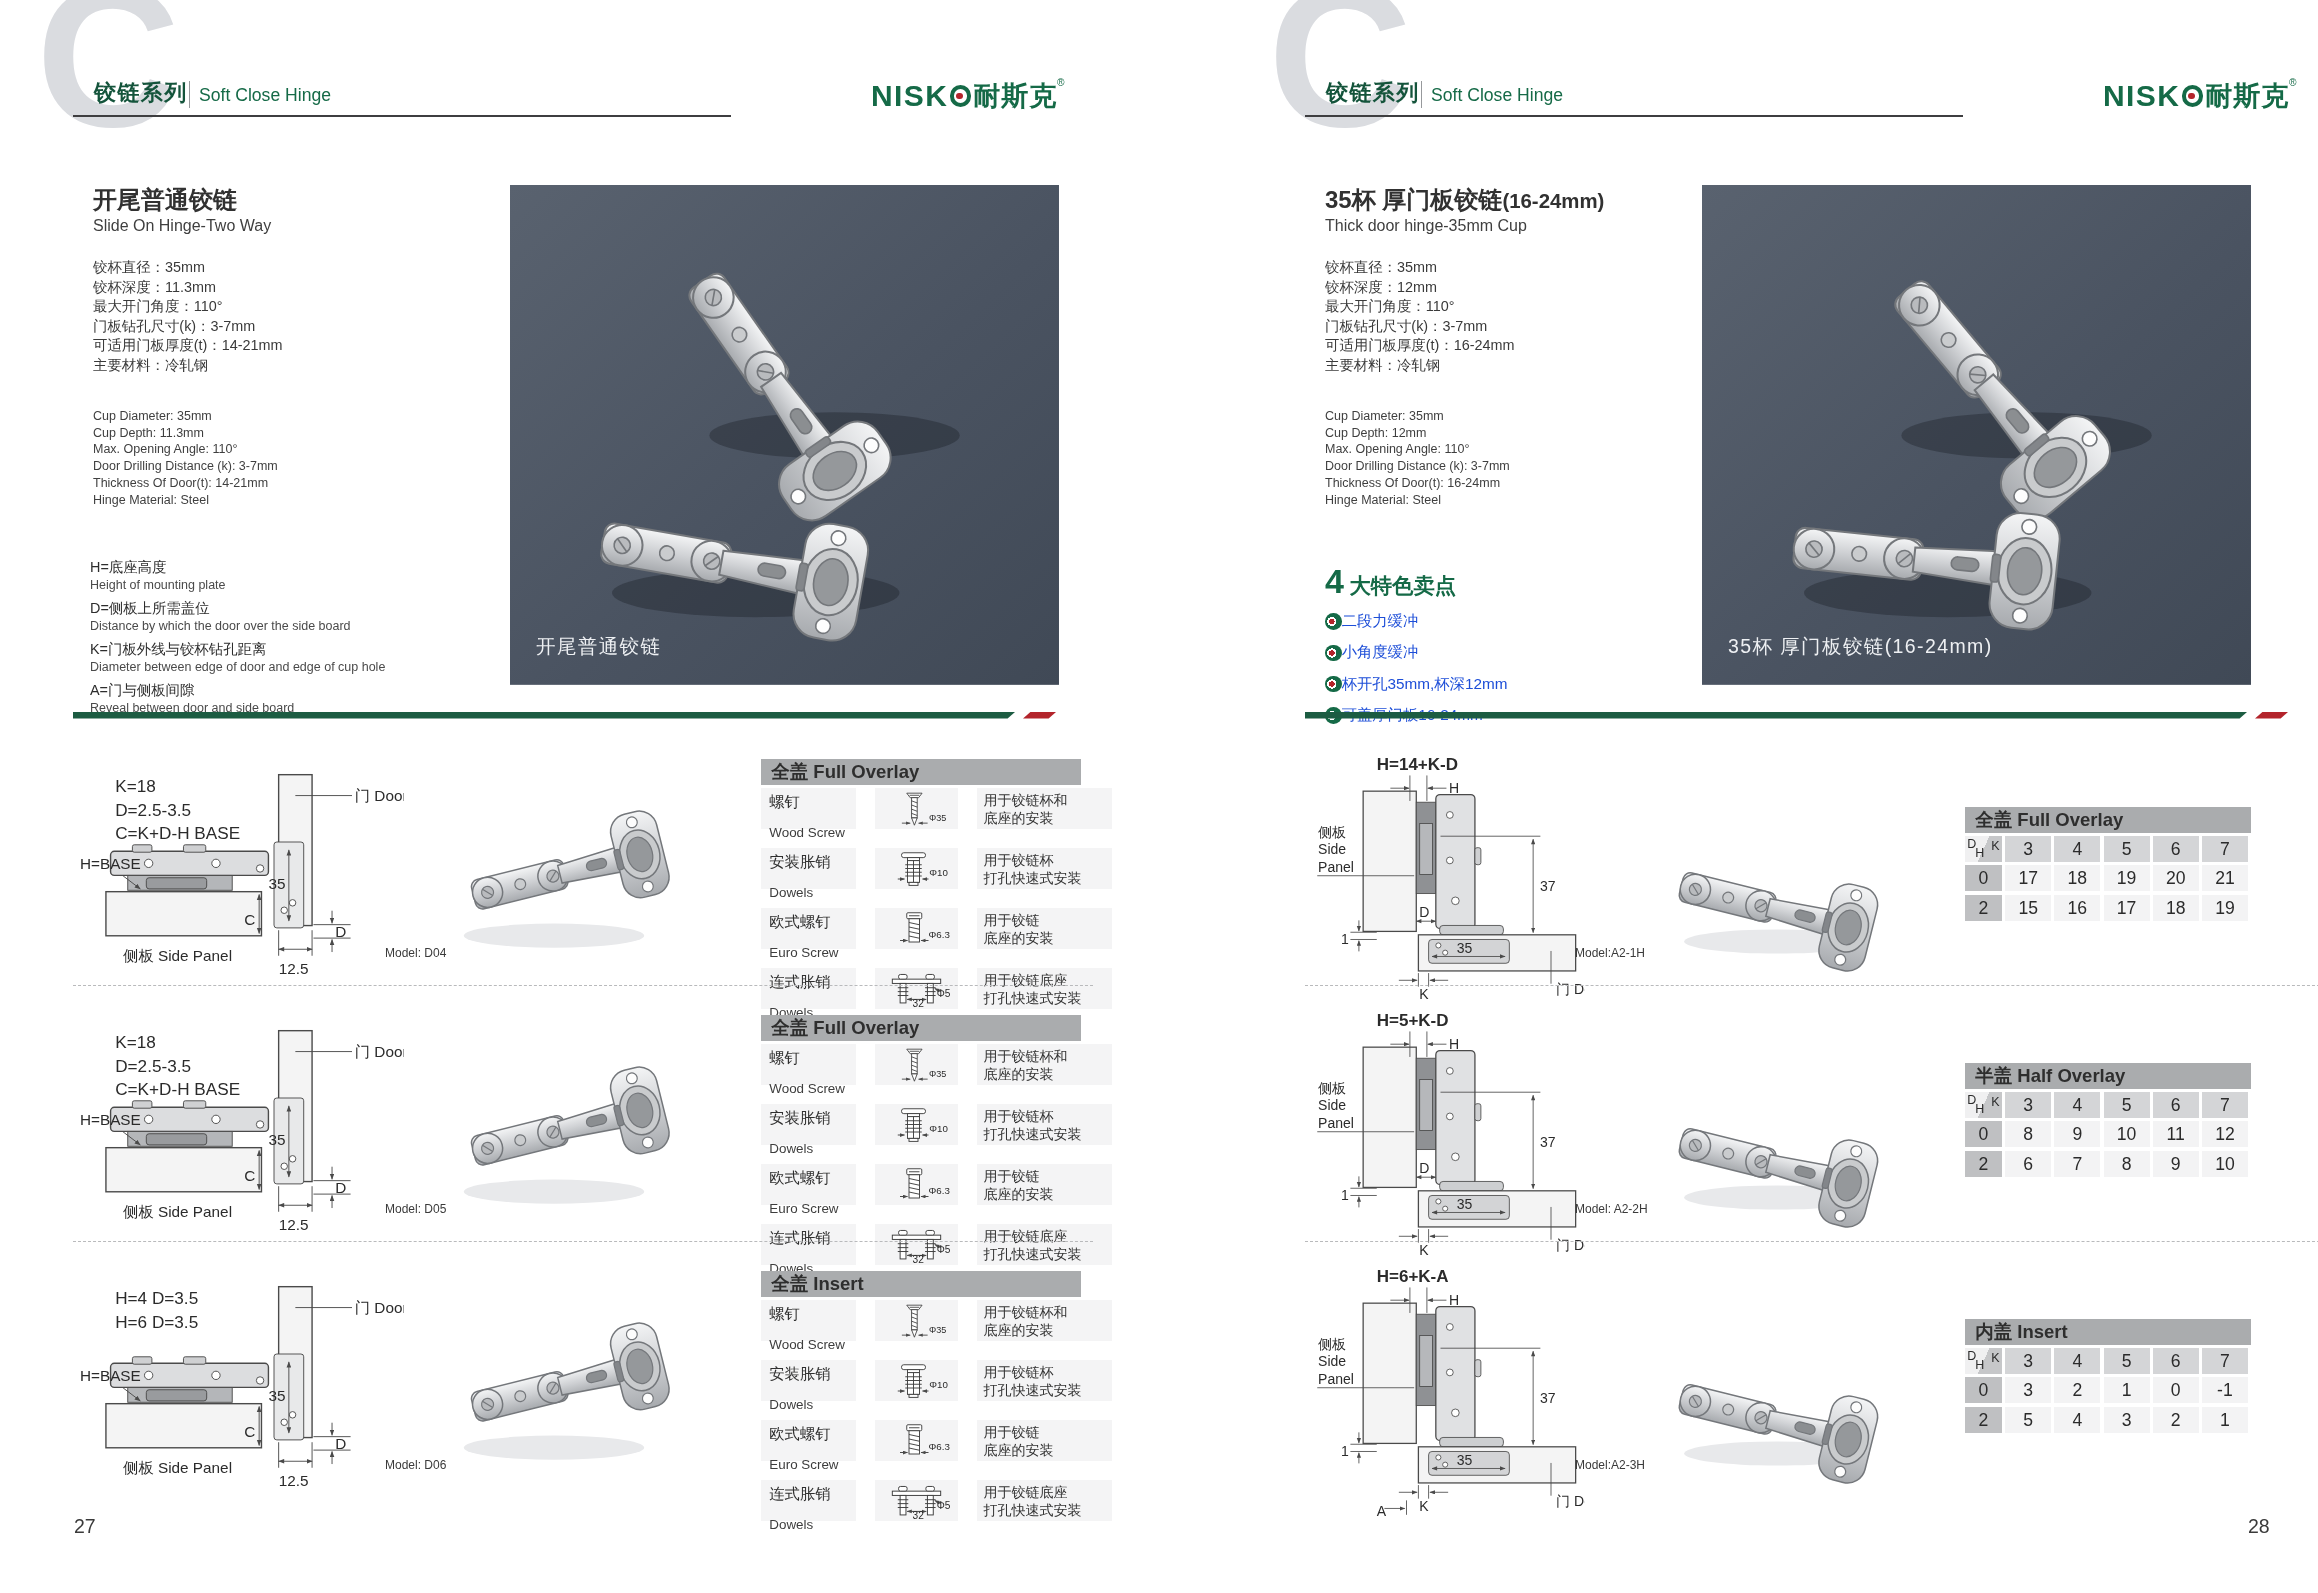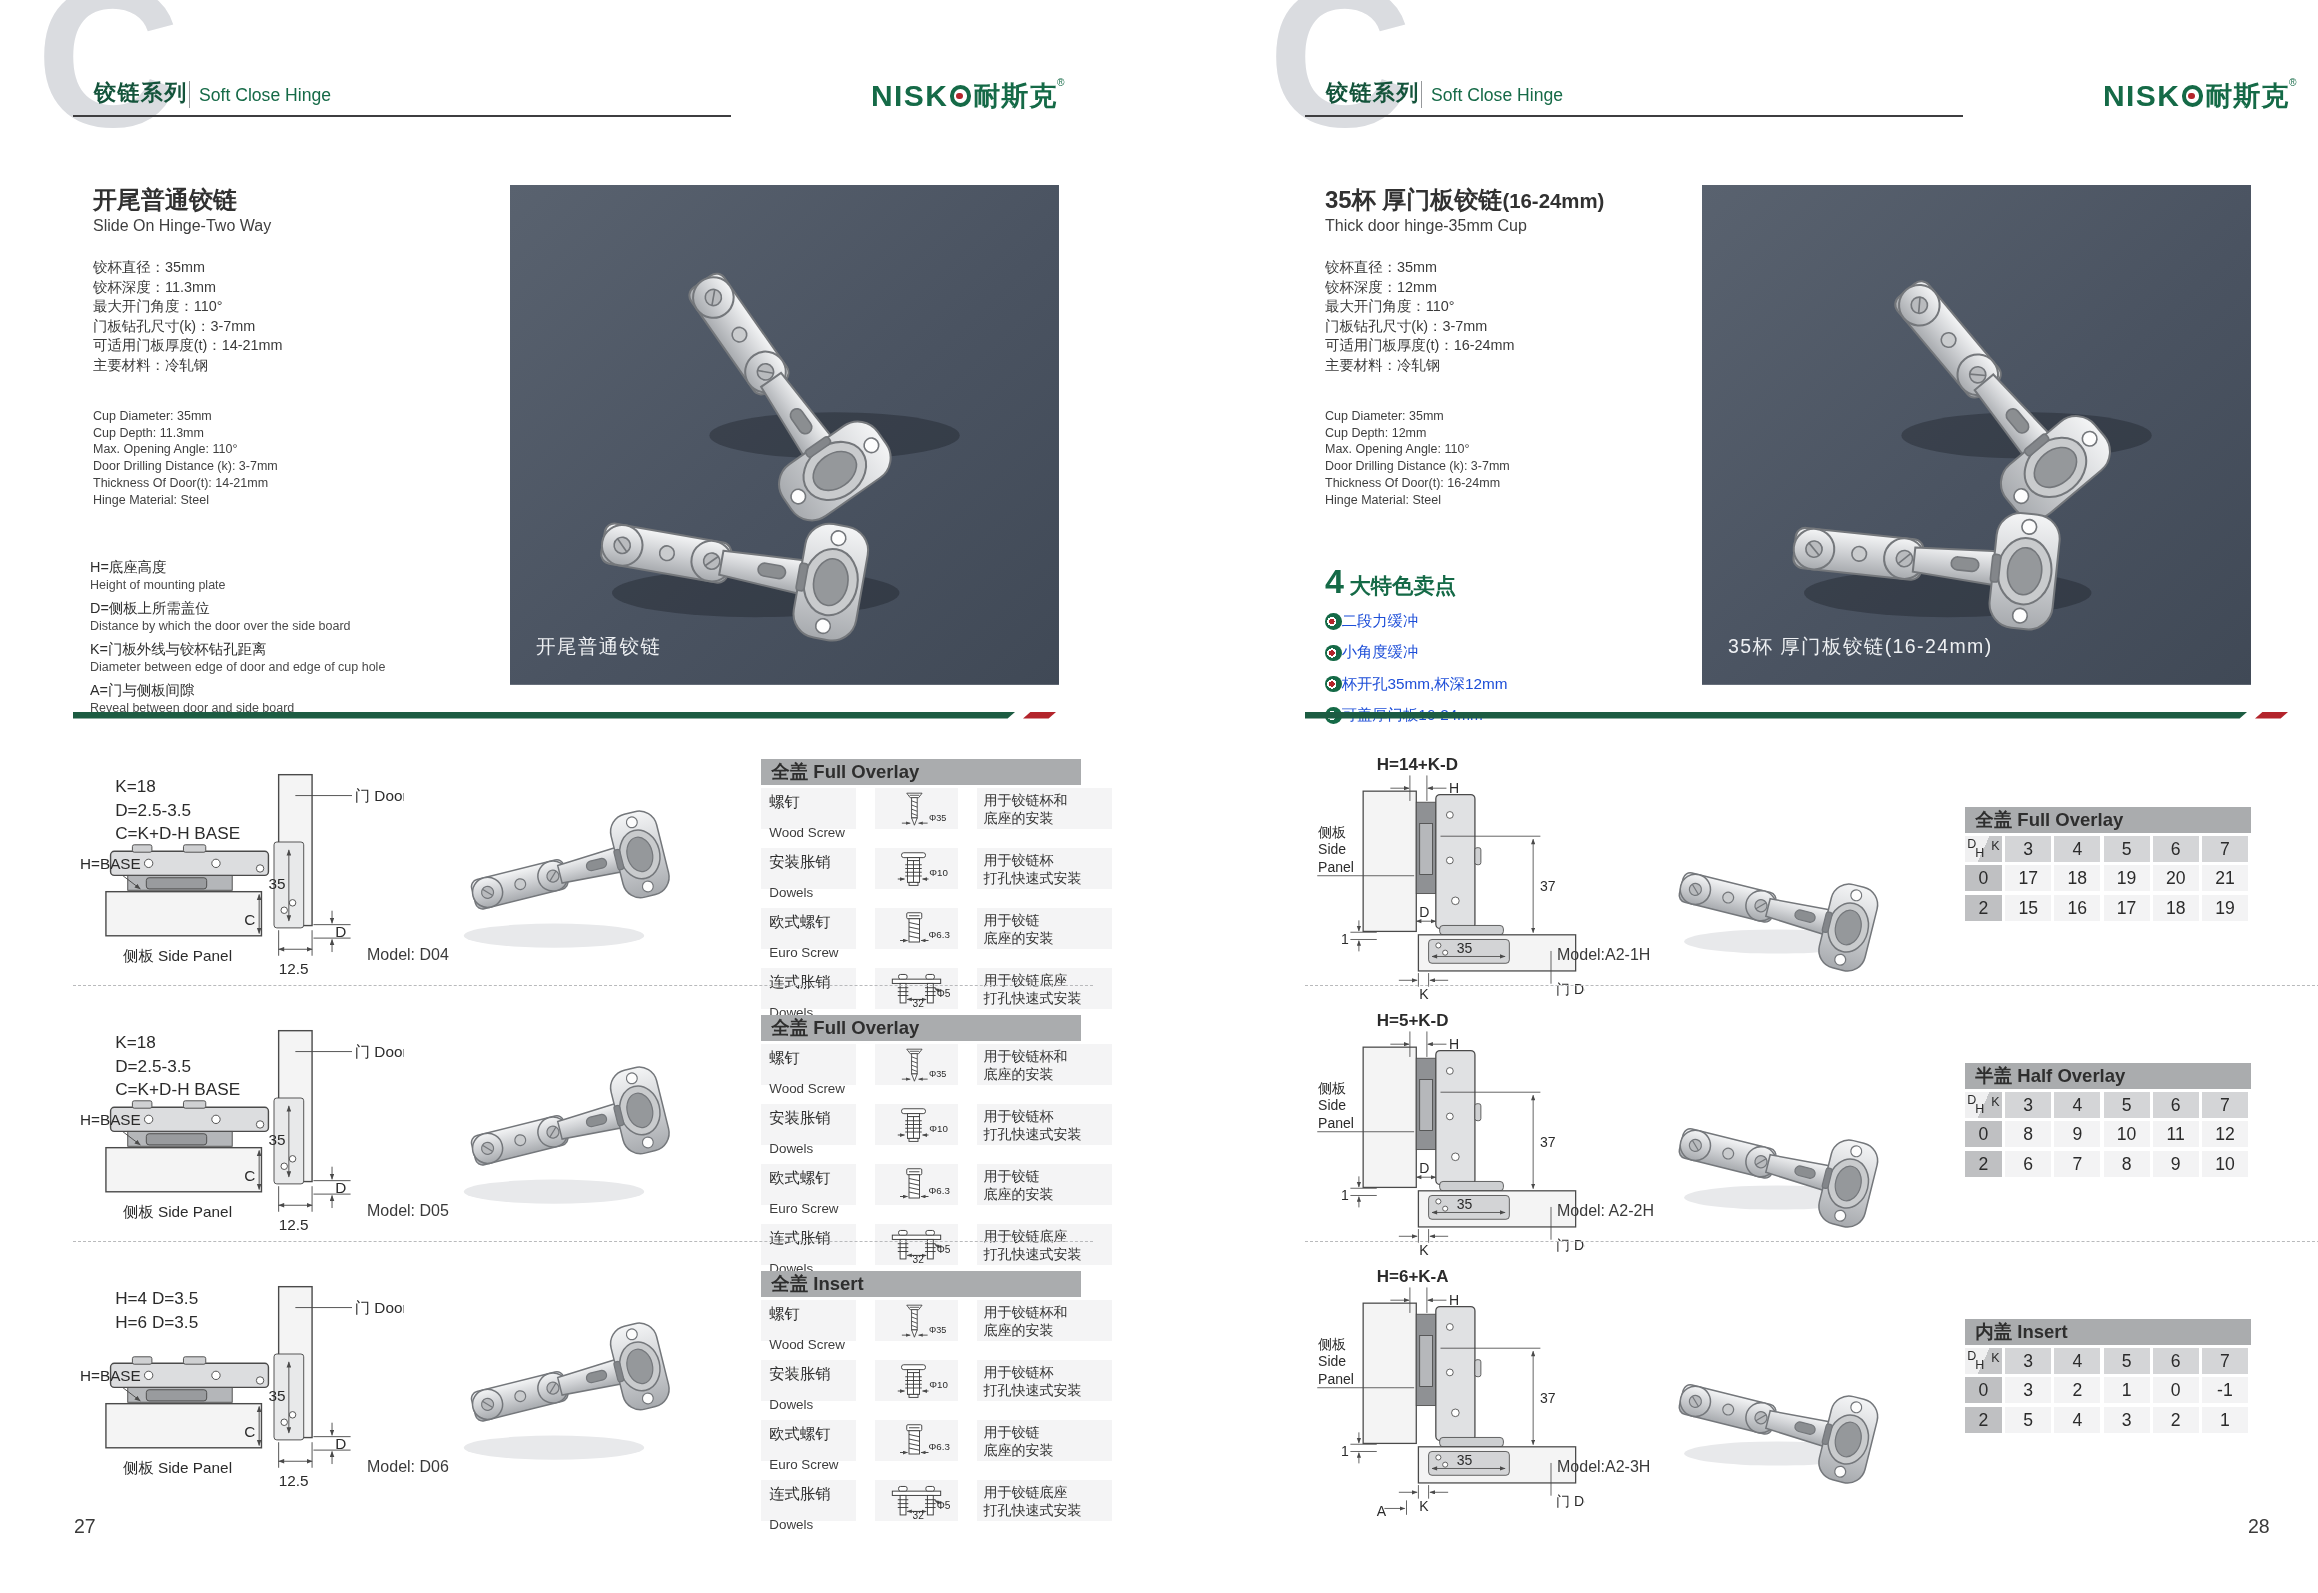--- a/index.html
+++ b/index.html
@@ -55,21 +55,21 @@
   .dv-g { position:absolute; left:0; top:0; width:942px; height:6.5px; background:var(--divider-green,#1c5c42);
           clip-path:polygon(0 0,100% 0,calc(100% - 7.4px) 100%,0 100%); }
   .dv-r { position:absolute; left:950px; top:0; width:33px; height:6.5px; background:var(--red,#b3242b);
           clip-path:polygon(7.4px 0,100% 0,calc(100% - 7.4px) 100%,0 100%); }
 
   
   .prow { position:absolute; left:0; width:1101px; height:256px; }
   .row1 { top:751px; } .row2 { top:1007px; } .row3 { top:1263px; }
   .dash { position:absolute; left:73px; width:1020px; border-top:1.4px dashed #b9babc; }
   .dash1 { top:985px; } .dash2 { top:1241px; }
-  .model { position:absolute; font-size:16px; color:#3a3a3a; top:195px; }
+  .model { position:absolute; font-size:12px; color:#3a3a3a; top:195px;margin-left:18px; }
   .prow .model { left:367px; }
   #page-right .prow .model { left:325px; }
 
   .ldia { position:absolute; left:79px; top:18.5px; }
   .rdia { position:absolute; left:81px; top:0.9px; }
   .rowphoto { position:absolute; }
   #page-left .rowphoto { left:429px; top:32px; }
   #page-right .rowphoto { left:415px; top:28px; }
 
   

